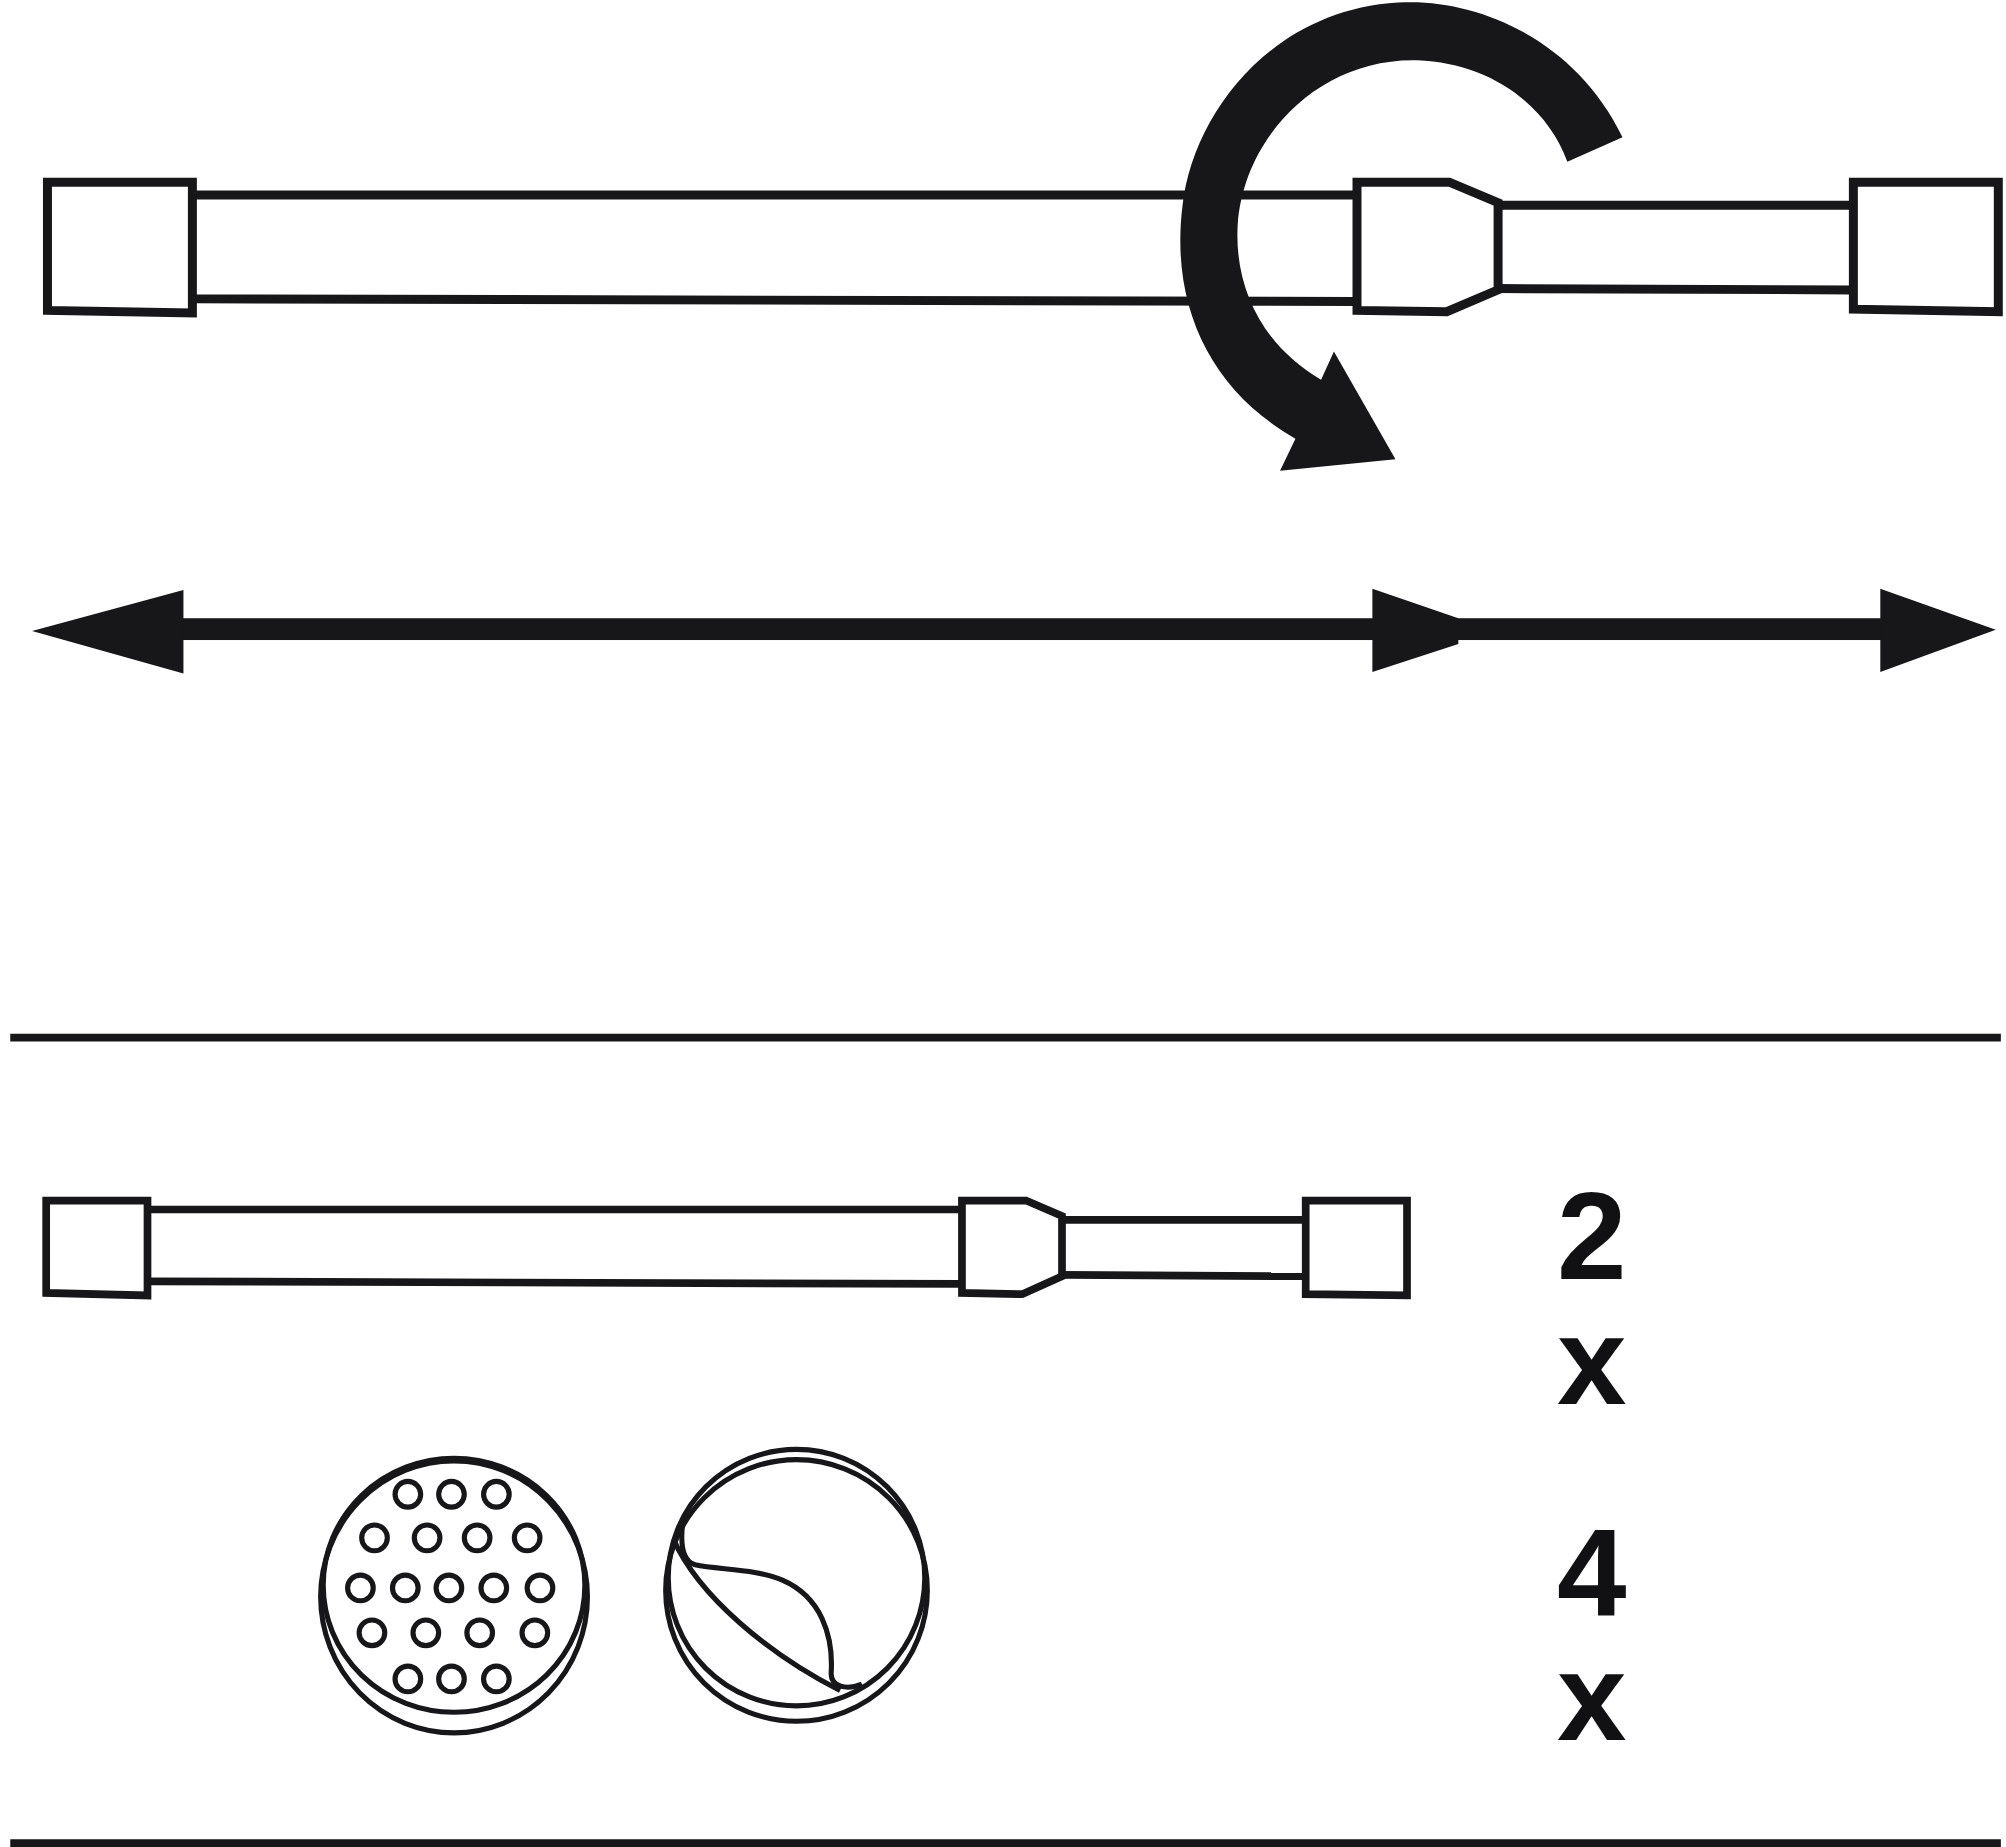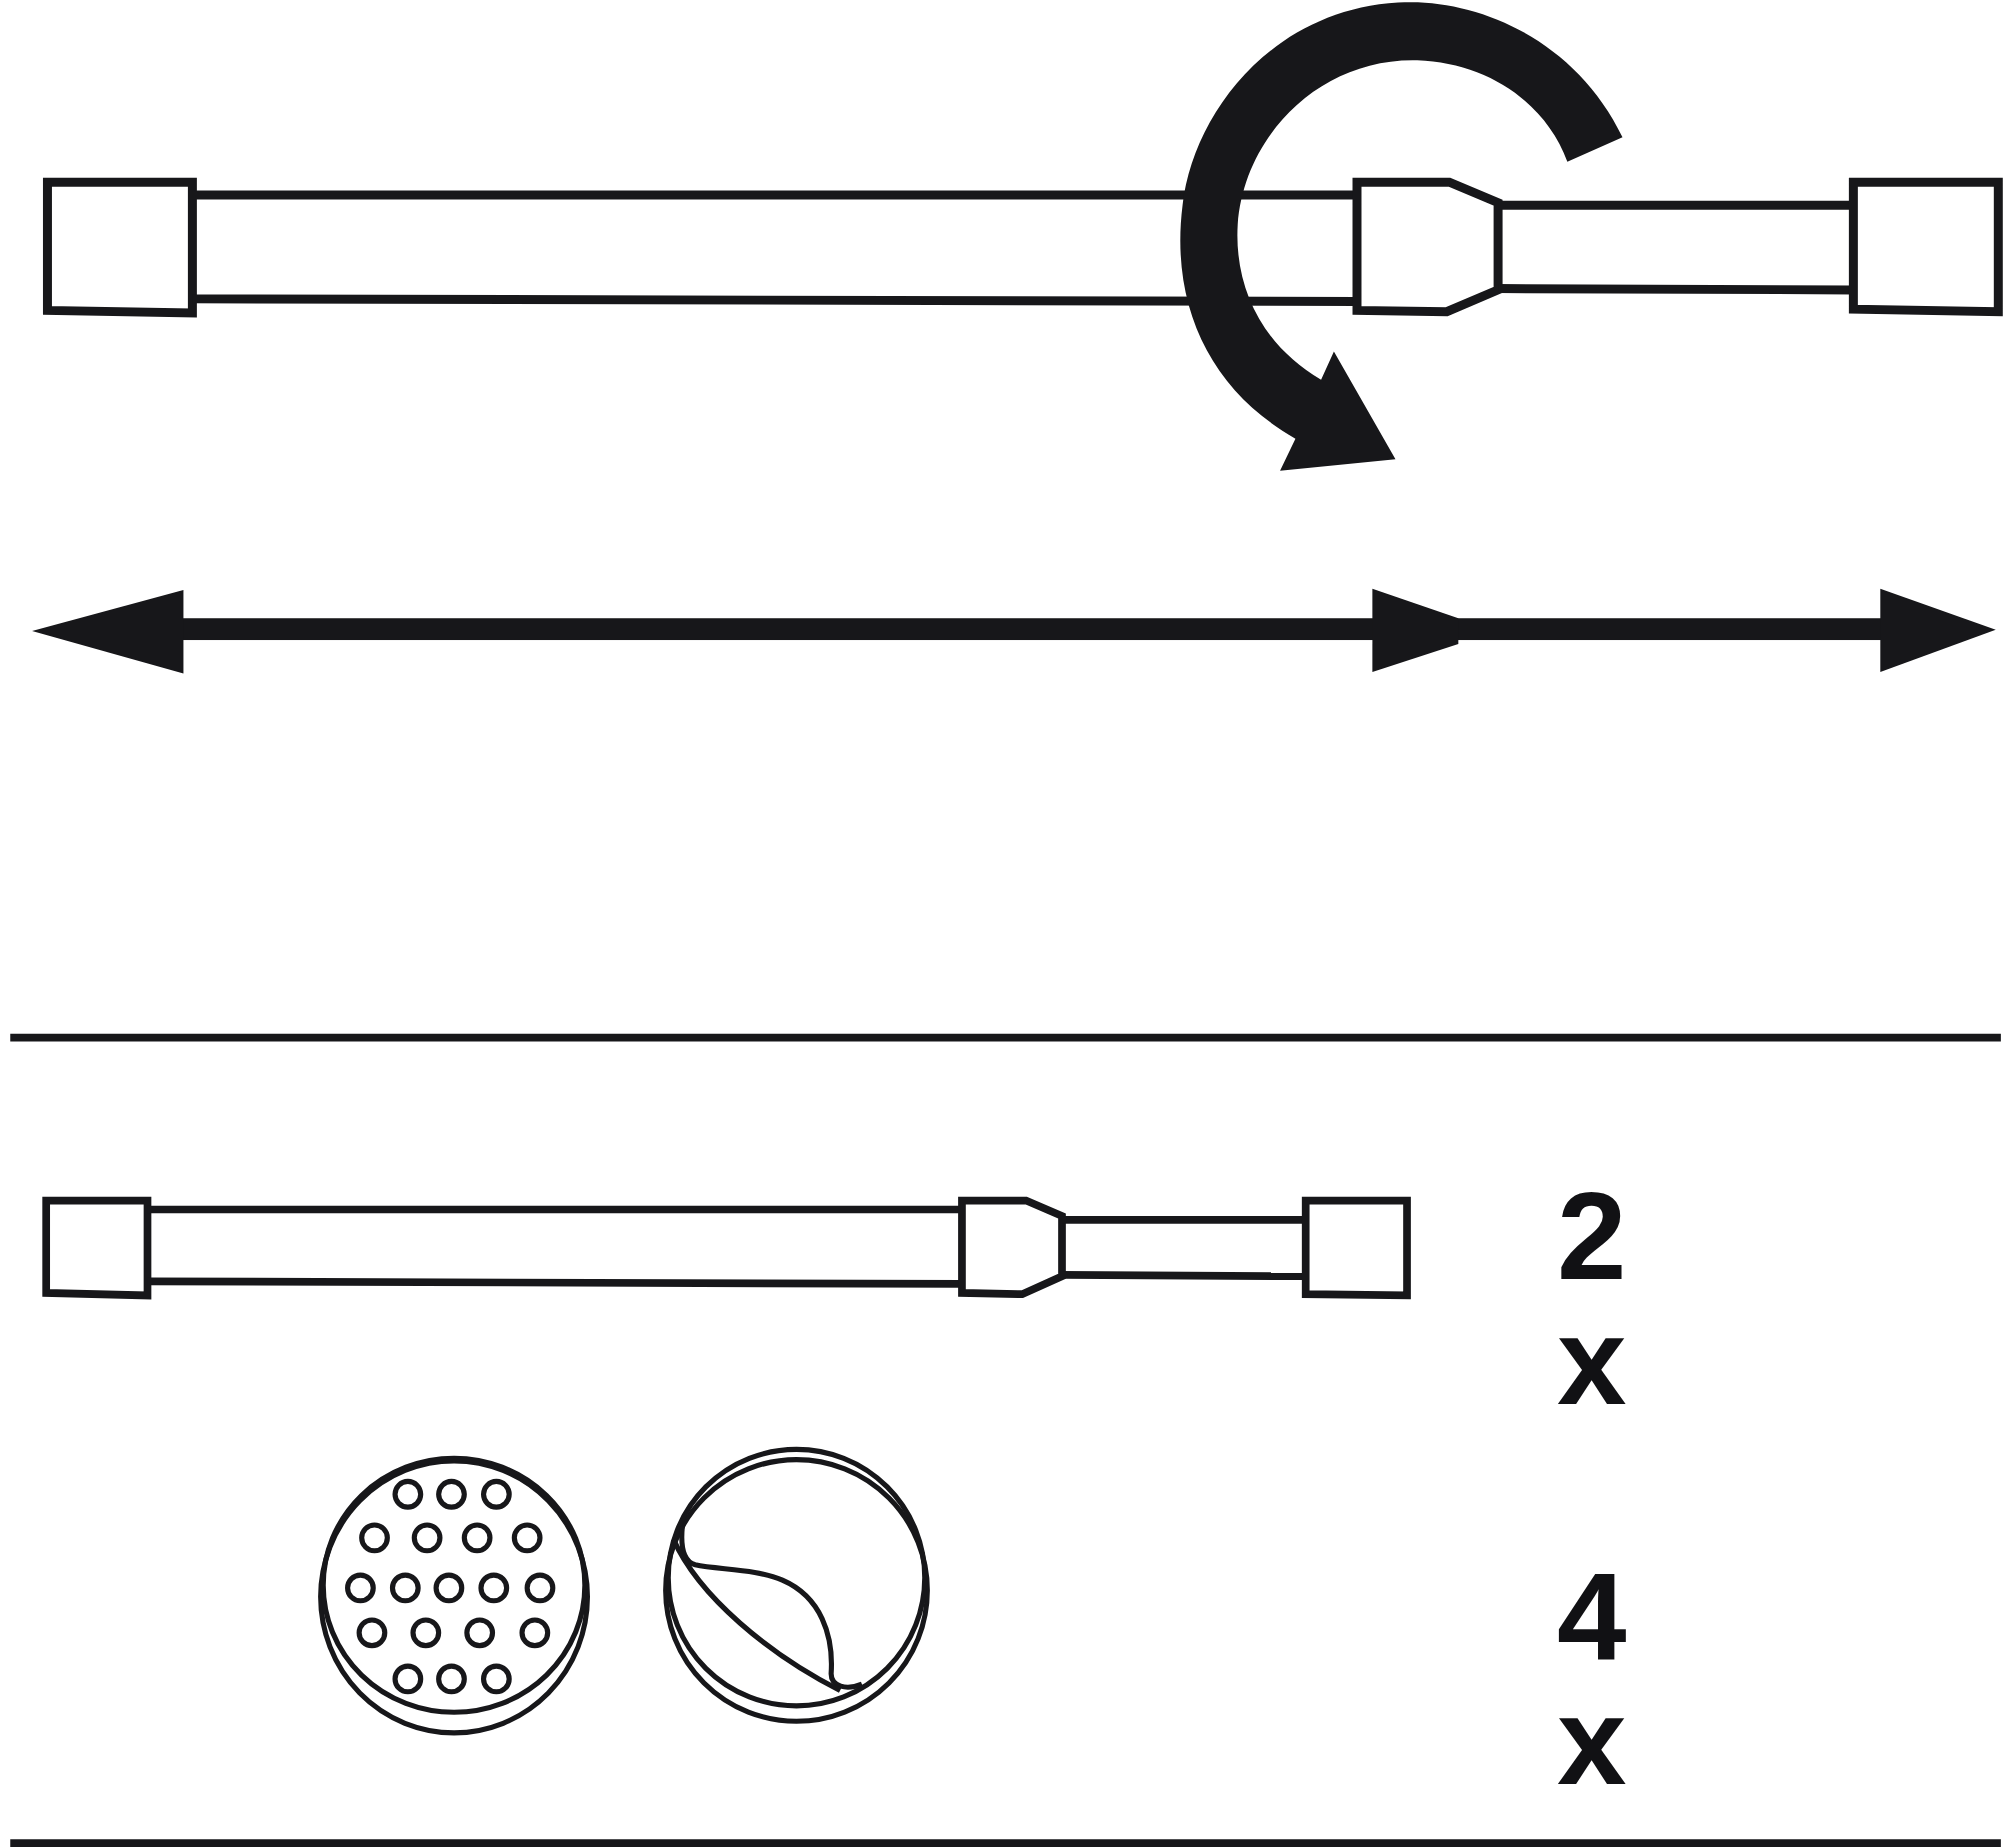--- a/index.html
+++ b/index.html
@@ -79,15 +79,15 @@
 
   <g fill="none" stroke="#17171a" stroke-width="4">
     <ellipse cx="621" cy="1240" rx="102" ry="102"></ellipse>
     <ellipse cx="621" cy="1230" rx="100" ry="100"></ellipse>
     <path d="M532 1190 C530 1210 535 1218 542 1220 C560 1224 590 1223 610 1232 C640 1245 650 1275 648 1305 C648 1315 660 1318 672 1313"></path>
     <path d="M525 1200 C545 1245 600 1290 655 1318"></path>
   </g>
 </svg>
 
 <div class="qty" style="left:1557px; top:1173px;">2 x</div>
-<div class="qty" style="left:1557px; top:1509px;margin-top:44px;">4 x</div>
+<div class="qty" style="left:1557px; top:1509px;">4 x</div>
 </div>
 
 
 </body></html>

